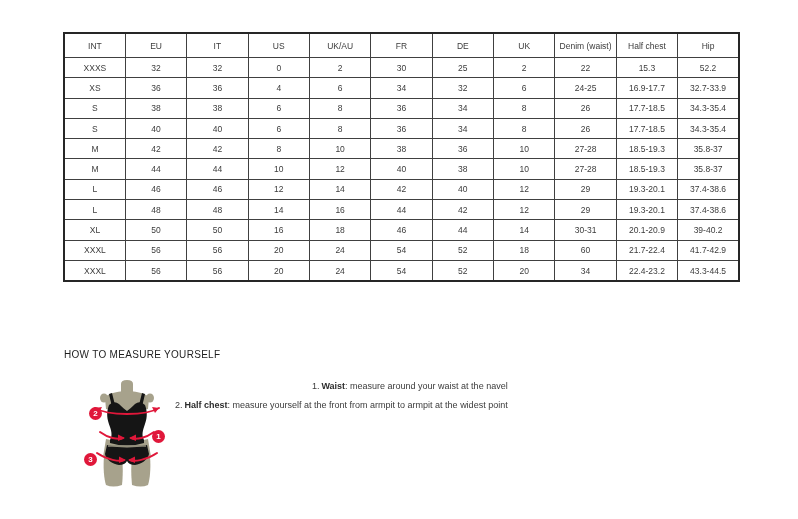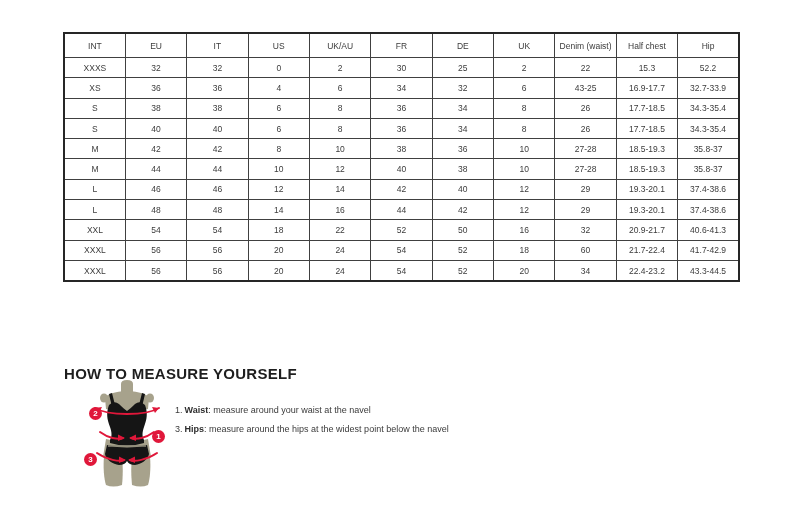--- a/index.html
+++ b/index.html
@@ -38,30 +38,31 @@
     overflow: hidden;
     white-space: nowrap;
   }
   .size-table th { height: 23px; }
   .size-table td { height: 19.3px; }
 
   
   .measure-title {
     position: absolute;
     left: 64px;
-    top: 356px;
-    font-size: 15px;
-    font-weight: bold;
+    top: 340px;
+    font-size: 10px;
+    font-weight: normal;
     letter-spacing: 0.3px;
     color: #1e1e1e;
   }
   .steps {
     position: absolute;
     left: 175px;
-    top: 392px;
+    top: 368px;
+    text-align: right;
   }
   .step {
     font-size: 9px;
     line-height: 19.3px;
     color: #3b3b3b;
     white-space: nowrap;
   }
   .step .num { margin-right: 2px; }
   .step .lbl { font-weight: bold; color: #2e2e2e; }
 
@@ -129,21 +130,21 @@
         </tr>
         <tr>
           <td>XS</td>
           <td>36</td>
           <td>36</td>
           <td>4</td>
           <td>6</td>
           <td>34</td>
           <td>32</td>
           <td>6</td>
-          <td>43-25</td>
+          <td>24-25</td>
           <td>16.9-17.7</td>
           <td>32.7-33.9</td>
         </tr>
         <tr>
           <td>S</td>
           <td>38</td>
           <td>38</td>
           <td>6</td>
           <td>8</td>
           <td>36</td>
@@ -212,31 +213,31 @@
           <td>14</td>
           <td>16</td>
           <td>44</td>
           <td>42</td>
           <td>12</td>
           <td>29</td>
           <td>19.3-20.1</td>
           <td>37.4-38.6</td>
         </tr>
         <tr>
-          <td>XXL</td>
-          <td>54</td>
-          <td>54</td>
-          <td>18</td>
-          <td>22</td>
-          <td>52</td>
+          <td>XL</td>
+          <td>50</td>
           <td>50</td>
           <td>16</td>
-          <td>32</td>
-          <td>20.9-21.7</td>
-          <td>40.6-41.3</td>
+          <td>18</td>
+          <td>46</td>
+          <td>44</td>
+          <td>14</td>
+          <td>30-31</td>
+          <td>20.1-20.9</td>
+          <td>39-40.2</td>
         </tr>
         <tr>
           <td>XXXL</td>
           <td>56</td>
           <td>56</td>
           <td>20</td>
           <td>24</td>
           <td>54</td>
           <td>52</td>
           <td>18</td>
@@ -316,17 +317,17 @@
     <div class="badge badge-2">2</div>
     <div class="badge badge-1">1</div>
     <div class="badge badge-3">3</div>
   </div>
 
   <div class="steps">
     <div class="step">
       <span class="num">1.</span><span class="lbl">Waist</span><span>: measure around your waist at the navel</span>
     </div>
     <div class="step">
-      <span class="num">3.</span><span class="lbl">Hips</span><span>: measure around the hips at the widest point below the navel</span>
+      <span class="num">2.</span><span class="lbl">Half chest</span><span>: measure yourself at the front from armpit to armpit at the widest point</span>
     </div>
   </div>
 
 </div>
 
 </body></html>

